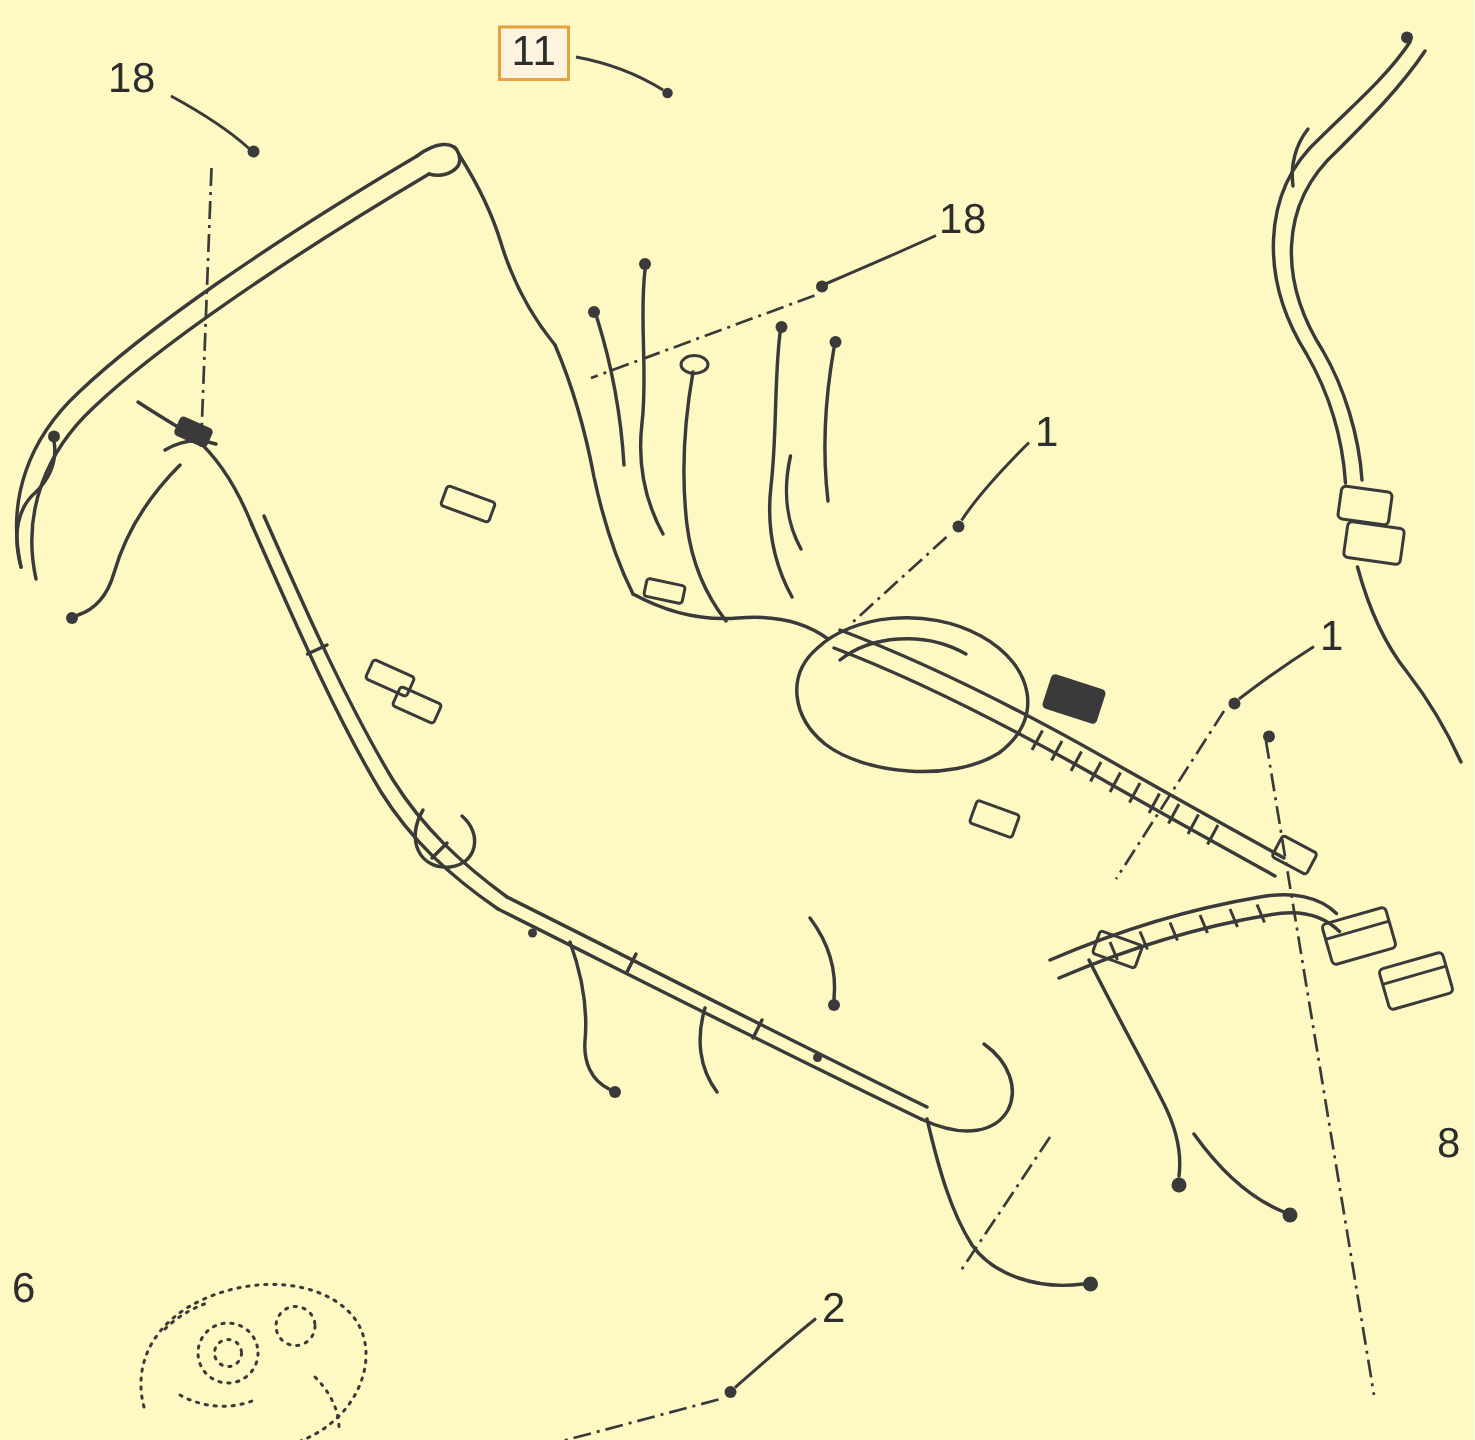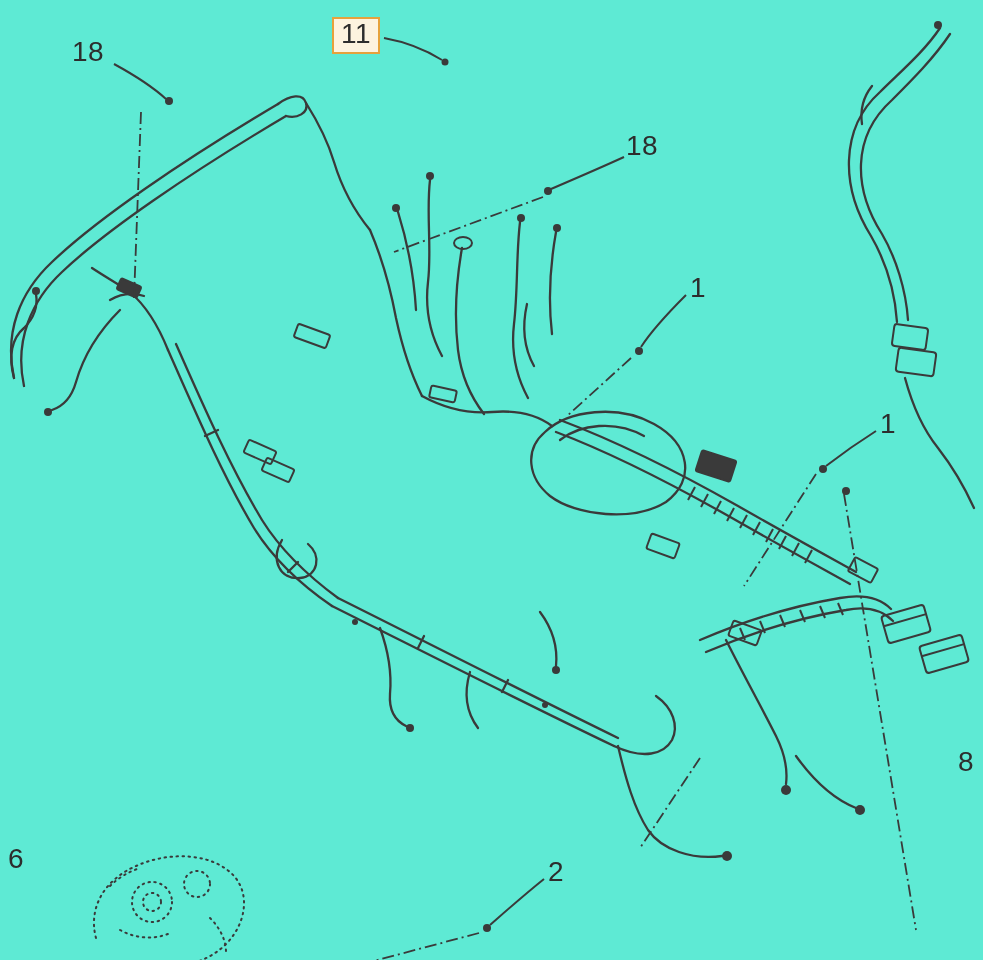--- a/index.html
+++ b/index.html
@@ -3,21 +3,21 @@
 <meta charset="utf-8">
 <style>
   :root{
     --line:#3a3a3a;
     --hl-border:#e6a23c;
     --hl-fill:#fdf3df;
     --text:#2d2d2d;
   }
   html,body{margin:0;padding:0;background:#ffffff;}
   .stage{
-    position:relative;width:983px;height:960px;background:#5eead4;
+    position:relative;width:983px;height:960px;background:#fef9c3;
     overflow:hidden;font-family:"Liberation Sans",sans-serif;
   }
   .stage svg{position:absolute;left:0;top:0;color:var(--line);}
   .callout{
     position:absolute;font-size:28px;color:var(--text);line-height:1;
     letter-spacing:0.5px;user-select:none;
   }
   .callout.highlighted{
     border:2px solid var(--hl-border);
     background:var(--hl-fill);

